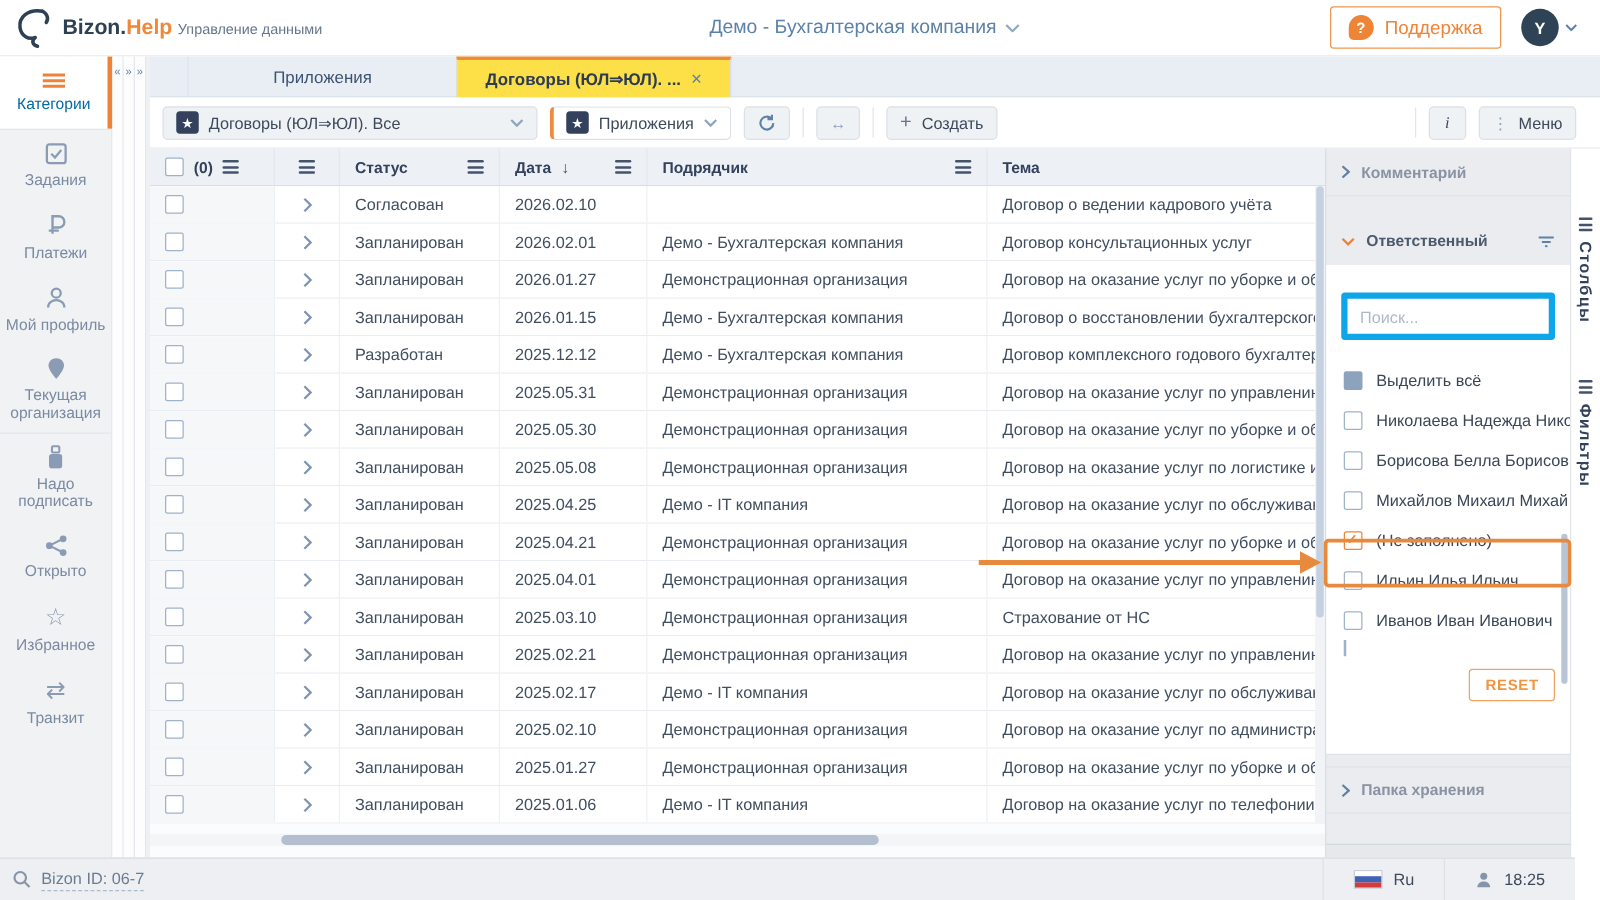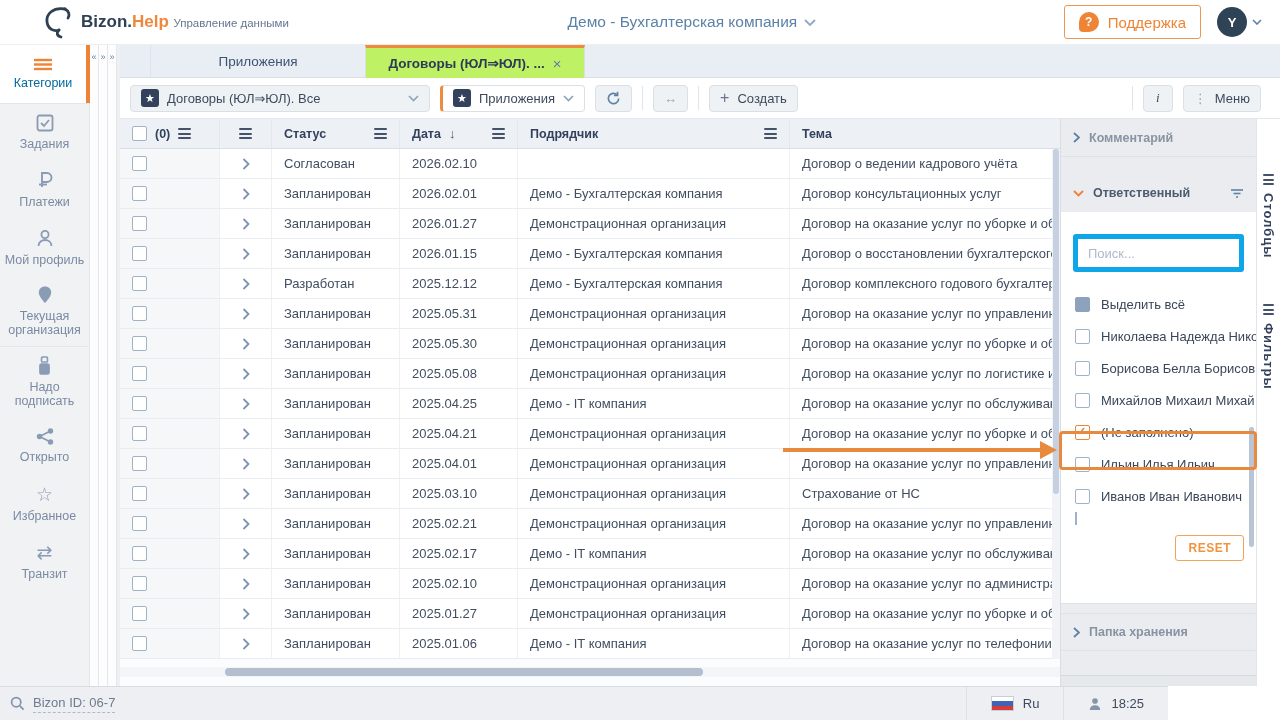--- a/index.html
+++ b/index.html
@@ -1,21 +1,21 @@
 <!DOCTYPE html>
 <html><head>
 <meta charset="utf-8">
 <style>
   * { margin:0; padding:0; box-sizing:border-box; }
   html,body { width:1280px; height:720px; overflow:hidden; font-family:"Liberation Sans",sans-serif; background:#fff; }
   svg { display:block; }
 
   
   #hdr { position:absolute; left:0; top:0; width:1280px; height:45px; background:#fff; display:flex; align-items:center; border-bottom:1px solid #eceff2; z-index:5;}
-  .logo-wrap { display:flex; align-items:center; gap:8px; padding-left:12px; width:320px;justify-content:center; }
+  .logo-wrap { display:flex; align-items:center; gap:8px; padding-left:12px; width:320px; }
   .logo-text .l1 { font-size:17px; font-weight:bold; color:#2e4154; line-height:1.1; }
   .logo-text .l1 b { color:#f0883b; }
   .logo-text .l2 { font-size:11.5px; color:#64778f; }
   .org-sel { flex:1; display:flex; align-items:center; justify-content:center; gap:7px; color:#5b82a8; font-size:15.5px; cursor:pointer; }
   .hdr-right { display:flex; align-items:center; gap:16px; padding-right:18px; }
   .support-btn { display:flex; align-items:center; gap:9px; border:1px solid #ef9750; border-radius:3px; color:#ee8436; font-size:15px; padding:6px 14px; background:#fff; cursor:pointer; }
   .bubble { width:20px; height:20px; background:#ee8436; border-radius:50% 50% 50% 4px; color:#fff; font-size:12px; font-weight:bold; display:flex; align-items:center; justify-content:center; }
   .avatar-wrap { display:flex; align-items:center; gap:5px; cursor:pointer; }
   .avatar { width:30px; height:30px; border-radius:50%; background:#2e4355; color:#fff; font-size:13px; font-weight:bold; display:flex; align-items:center; justify-content:center; }
 
@@ -29,21 +29,21 @@
   .side-div { border-top:1px solid #e4e7ea; }
 
   
   #strips { position:absolute; left:90px; top:45px; width:30px; height:641px; background:#eef0f3; display:flex; }
   .strip { width:9px; background:#fdfdfe; border-right:1px solid #e3e7ec; color:#5e81a6; font-size:9px; text-align:center; padding-top:7px; cursor:pointer; }
 
   
   #mainwrap { position:absolute; left:120px; top:45px; width:1160px; height:641px; display:flex; flex-direction:column; }
   #tabbar { height:33px; background:#e9eef4; display:flex; align-items:flex-end; border-bottom:1px solid #d9e0e8; padding-left:30px; }
   .tab { height:32px; display:flex; align-items:center; justify-content:center; width:215px; color:#3d5371; font-size:13.5px; cursor:pointer; border-left:1px solid #dde3ea; }
-  .tab.active { background:#bef264; border-top:3px solid #f08a3c; border-right:1px solid #d9e0e8; border-left:1px solid #d9e0e8; height:33px; margin-bottom:-1px; font-weight:bold; color:#2c3c57; gap:8px; width:220px; }
+  .tab.active { background:#fde047; border-top:3px solid #f08a3c; border-right:1px solid #d9e0e8; border-left:1px solid #d9e0e8; height:33px; margin-bottom:-1px; font-weight:bold; color:#2c3c57; gap:8px; width:220px; }
   .tab .x { color:#5e81a6; font-size:15px; font-weight:normal; cursor:pointer; }
 
   #toolbar { height:41px; background:#fff; display:flex; align-items:center; gap:10px; padding:0 19px 0 10px; border-bottom:1px solid #e3e8ee; }
   .tbtn { height:27px; display:inline-flex; align-items:center; gap:8px; padding:0 10px; background:#eff2f5; border:1px solid #dbe0e6; border-radius:4px; color:#3e4a5c; font-size:13px; cursor:pointer; white-space:nowrap; }
   .star-chip { width:18px; height:18px; background:#33415c; border-radius:3px; color:#fff; font-size:11px; display:flex; align-items:center; justify-content:center; }
   .dd1 { width:300px; }
   .dd1 .sp { flex:1; }
   .dd2 { background:#fff; border-left:3px solid #f08a3c; }
   .vsep { width:1px; height:24px; background:#e1e5ea; }
   .plus { color:#67748a; font-size:16px; }
@@ -102,21 +102,21 @@
   #sliver { position:absolute; bottom:0; left:0; right:0; height:11px; background:#e6e9ec; border-top:1px solid #d3d8de; }
   #rvscroll { position:absolute; right:2px; top:215px; width:5px; height:120px; background:#b9c4d4; border-radius:3px; }
 
   
   #edge { width:24px; background:#fff; border-left:1px solid #e2e6ea; display:flex; flex-direction:column; align-items:center; padding-top:55px; gap:46px; }
   .etab { display:flex; flex-direction:column; align-items:center; gap:8px; cursor:pointer; }
   .etab .vtext { writing-mode:vertical-rl; font-size:13px; font-weight:bold; color:#33415c; letter-spacing:1px; }
   .burger.sm i { width:11px; }
 
   
-  #ftr { position:absolute; left:0; top:686px; width:1168px; height:34px; background:#edeff2; border-top:1px solid #d7dce2; display:flex; align-items:center; }
+  #ftr { position:absolute; left:0; top:686px; width:1260px; height:34px; background:#edeff2; border-top:1px solid #d7dce2; display:flex; align-items:center; }
   .f-left { display:flex; align-items:center; gap:8px; padding-left:10px; cursor:pointer; }
   .f-id { font-size:13px; color:#6b7c92; border-bottom:1px dashed #aebaca; padding-bottom:2px; }
   .f-right { margin-left:auto; display:flex; height:100%; }
   .f-cell { display:flex; align-items:center; gap:9px; padding:0 24px; border-left:1px solid #dde1e6; font-size:13px; color:#3e4a5c; cursor:pointer; }
   .flag { width:23px; height:15px; border:1px solid #c9cfd6; display:flex; flex-direction:column; }
   .flag i { flex:1; } .flag .w { background:#fff; } .flag .b { background:#3f63b5; } .flag .r { background:#d53b3b; }
 
   
   #anno-arrow { position:absolute; left:783px; top:448px; width:258px; height:4px; background:#e78a3e; z-index:20; }
   #anno-head { position:absolute; left:1040px; top:441px; width:0; height:0; border-left:17px solid #e78a3e; border-top:9px solid transparent; border-bottom:9px solid transparent; z-index:20; }

